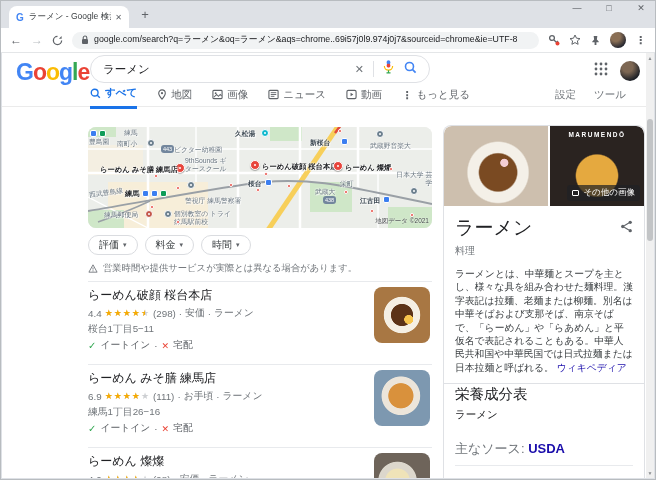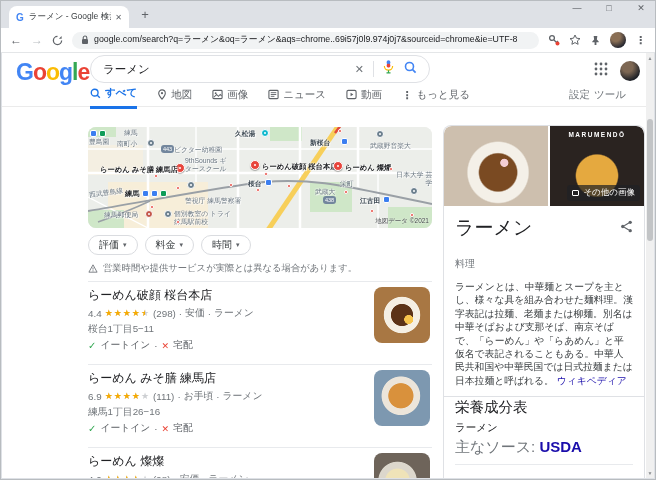--- a/index.html
+++ b/index.html
@@ -33,21 +33,21 @@
   .searchbox input{flex:1;border:none;outline:none;font-size:11.5px;color:#202124;font-family:inherit;background:transparent}
   .sb-clear{font-size:11px;color:#70757a;margin-right:9px}
   .sb-div{width:1px;height:16px;background:#dfe1e5;margin-right:9px}
   .hdr-right{position:absolute;right:14px;top:8px;display:flex;align-items:center;gap:12px}
   .avatar2{width:20px;height:20px;border-radius:50%;background:radial-gradient(circle at 38% 30%,#7d6753 0 28%,#1d2026 72%)}
 
   .gtabs{position:absolute;left:0;right:0;top:33px;height:21px;border-bottom:1px solid #ebebeb}
   .gtabs-in{position:absolute;left:88px;display:flex;gap:20px}
   .gtab{display:flex;align-items:center;gap:4px;font-size:10.5px;color:#5f6368;padding-bottom:6px}
   .gtab.active{color:#1a73e8;border-bottom:3px solid #1a73e8;font-weight:bold}
-  .gtabs-right{position:absolute;right:28px;display:flex;gap:4px;font-size:10.5px;color:#70757a;padding-top:2px}
+  .gtabs-right{position:absolute;right:28px;display:flex;gap:18px;font-size:10.5px;color:#70757a;padding-top:2px}
 
   .stats{position:absolute;left:88px;top:59px;font-size:10px;color:#70757a}
 
   
   .local{position:absolute;left:86px;top:74px;width:344px}
   .map{position:relative;width:344px;height:101px;border-radius:8px;overflow:hidden;background:#eceeea}
   .map svg{position:absolute;left:0;top:0}
   .ml{position:absolute;font-size:6.8px;line-height:7.5px;color:#66737e;white-space:nowrap;text-shadow:0 0 2px #fff,0 0 2px #fff,1px 1px 1px #fff}
   .ml.dark{color:#1f2124;font-weight:bold;font-size:7.3px}
   .ml.st{color:#3c4852;font-weight:bold}
@@ -88,29 +88,29 @@
   .panel{position:absolute;left:441px;top:72px;width:202px;height:400px;border:1px solid #dfe1e5;border-bottom:none;border-radius:8px 8px 0 0;background:#fff;overflow:hidden}
   .kimgs{display:flex;gap:2px;height:80px}
   .kimg1{width:104px;height:80px;border-radius:8px 0 0 0;background:radial-gradient(circle at 58% 46%,#f4cdd3 0 5%,rgba(0,0,0,0) 6%),radial-gradient(circle at 52% 58%,#7a4a22 0 26%,#f4f0e8 28% 42%,#cdbfae 44%)}
   .kimg2{position:relative;flex:1;height:80px;border-radius:0 8px 0 0;background:radial-gradient(circle at 50% 62%,#e5a93f 0 30%,#2a2320 32%)}
   .kbrand{position:absolute;top:5px;left:0;right:0;text-align:center;color:#fff;font-size:6.5px;letter-spacing:1.5px;font-weight:bold}
   .kmore{position:absolute;right:4px;bottom:5px;background:rgba(32,33,36,.72);color:#fff;font-size:8.5px;padding:2px 5px;border-radius:3px;display:flex;align-items:center;gap:4px}
   .kmore .mi{display:inline-block;width:7px;height:6px;border:1px solid #fff;border-radius:1px}
   .kbody{padding:0 11px}
   .ktitle-row{display:flex;align-items:center;justify-content:space-between;margin-top:9px}
   .ktitle{font-size:19px;color:#202124;font-weight:normal}
-  .ksub{margin-top:16px;font-size:10px;color:#70757a}
+  .ksub{margin-top:3px;font-size:10px;color:#70757a}
   .kdesc{margin-top:9px;font-size:9.8px;line-height:13.4px;color:#3c4043}
   .kdesc a,.klink{color:#1a0dab;text-decoration:none}
   .korigin{margin-top:7px;font-size:10px;color:#202124}
   .korigin b{font-weight:bold}
   .kdivider{height:1px;background:#dfe1e5;margin:9px -11px 0}
   .ntitle{margin-top:1px;font-size:14.5px;color:#202124}
   .nitem{margin-top:4px;font-size:10.5px;color:#202124}
-  .nsource{margin-top:3px;font-size:15px;color:#70757a}
+  .nsource{margin-top:18px;font-size:13px;color:#70757a}
   .nsource a{color:#1a0dab;font-weight:bold;text-decoration:none}
   .nrows{margin-top:7px}
   .nrow{border-top:1px solid #e8eaed;padding:5px 0 5px 2px;font-size:9.8px;color:#202124}
 
   
   .sbar{position:absolute;right:0;top:0;width:8px;height:100%;background:#f0f0f0}
   .sbar .thm{position:absolute;left:1px;width:6px;top:66px;height:122px;background:#c2c4c6;border-radius:3px}
   .sbar .ar{position:absolute;left:0;width:8px;text-align:center;font-size:5px;color:#8a8d90}
   .ar.up{top:2px}.ar.dn{bottom:2px}
 </style>

